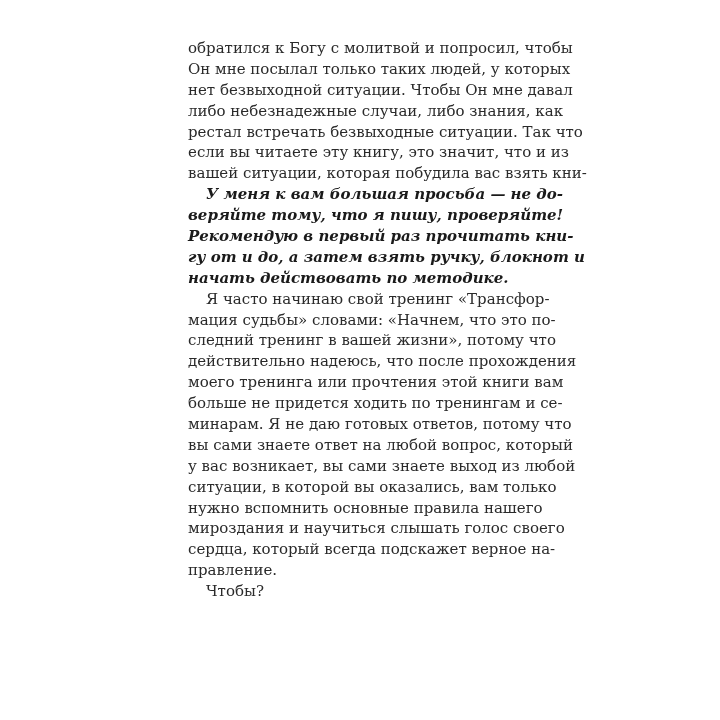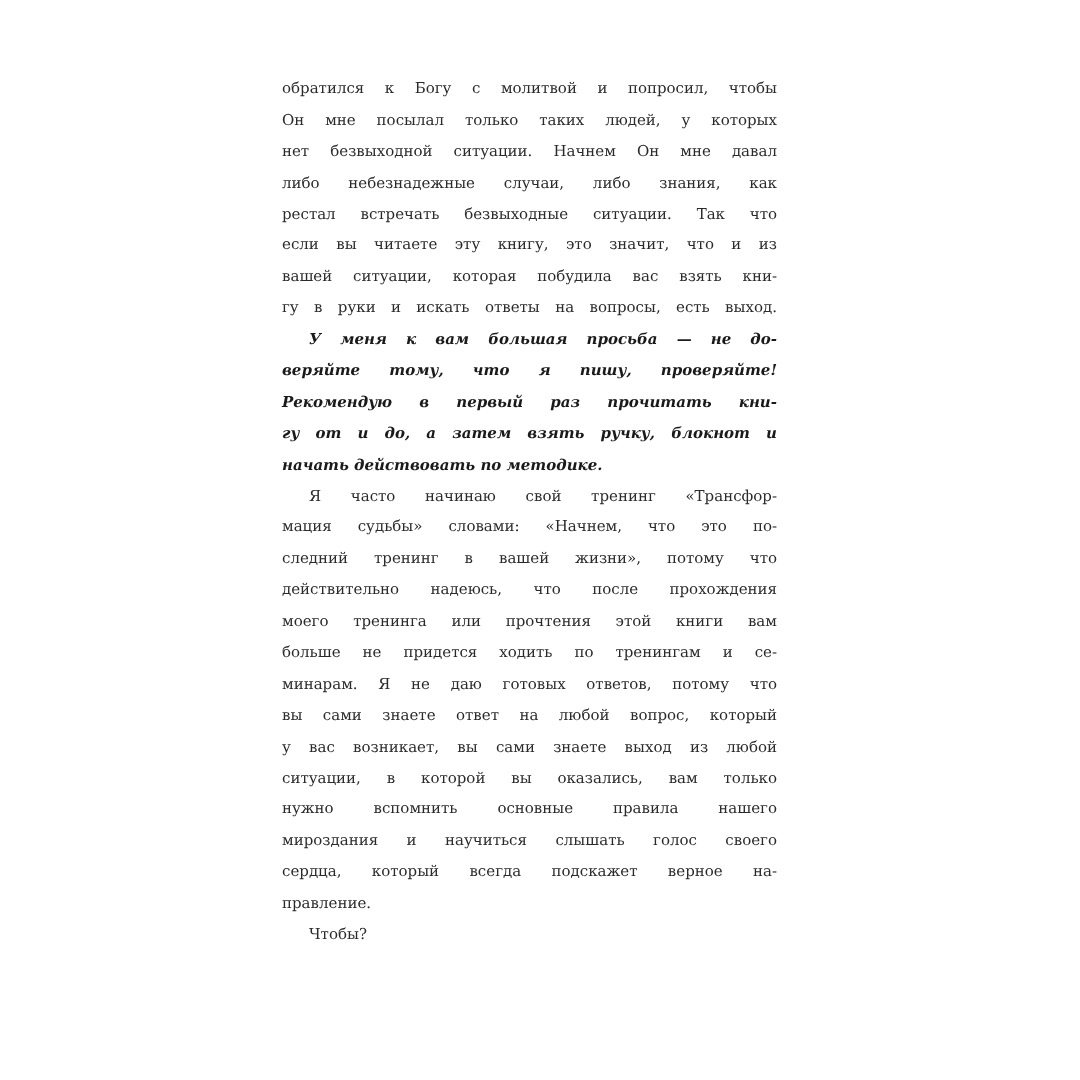--- a/index.html
+++ b/index.html
@@ -1,23 +1,23 @@
 <!DOCTYPE html>
 <html><head>
   <meta charset="utf-8">
   <style>
     html, body { margin: 0; padding: 0; background: #ffffff; }
     body { width: 720px; height: 720px; position: relative; overflow: hidden; }
     .page {
       position: absolute;
       left: 188px;
-      top: 50px;
+      top: 38px;
       width: 330px;
       font-family: "DejaVu Serif", "Liberation Serif", serif;
-      font-size: 10px;
+      font-size: 15px;
       line-height: 20.9px;
       color: #2a2a2a;
     }
     .line {
       display: block;
       white-space: nowrap;
       text-align: justify;
       text-align-last: justify;
       height: 20.9px;
       overflow: visible;
@@ -27,26 +27,25 @@
     .bold { font-weight: bold; color: #1a1a1a; font-style: italic; }
     .para { display: block; }
   </style>
 </head>
 <body>
 
 <div class="page">
   <div class="para">
     <span class="line">обратился к Богу с молитвой и попросил, чтобы</span>
     <span class="line">Он мне посылал только таких людей, у которых</span>
-    <span class="line">нет безвыходной ситуации. Начнем Он мне давал</span>
+    <span class="line">нет безвыходной ситуации. Чтобы Он мне давал</span>
     <span class="line">либо небезнадежные случаи, либо знания, как</span>
     <span class="line">рестал встречать безвыходные ситуации. Так что</span>
     <span class="line">если вы читаете эту книгу, это значит, что и из</span>
     <span class="line">вашей ситуации, которая побудила вас взять кни-</span>
-    <span class="line">гу в руки и искать ответы на вопросы, есть выход.</span>
   </div>
   <div class="para bold">
     <span class="line indent">У меня к вам большая просьба — не до-</span>
     <span class="line">веряйте тому, что я пишу, проверяйте!</span>
     <span class="line">Рекомендую в первый раз прочитать кни-</span>
     <span class="line">гу от и до, а затем взять ручку, блокнот и</span>
     <span class="line last">начать действовать по методике.</span>
   </div>
   <div class="para">
     <span class="line indent">Я часто начинаю свой тренинг «Трансфор-</span>

